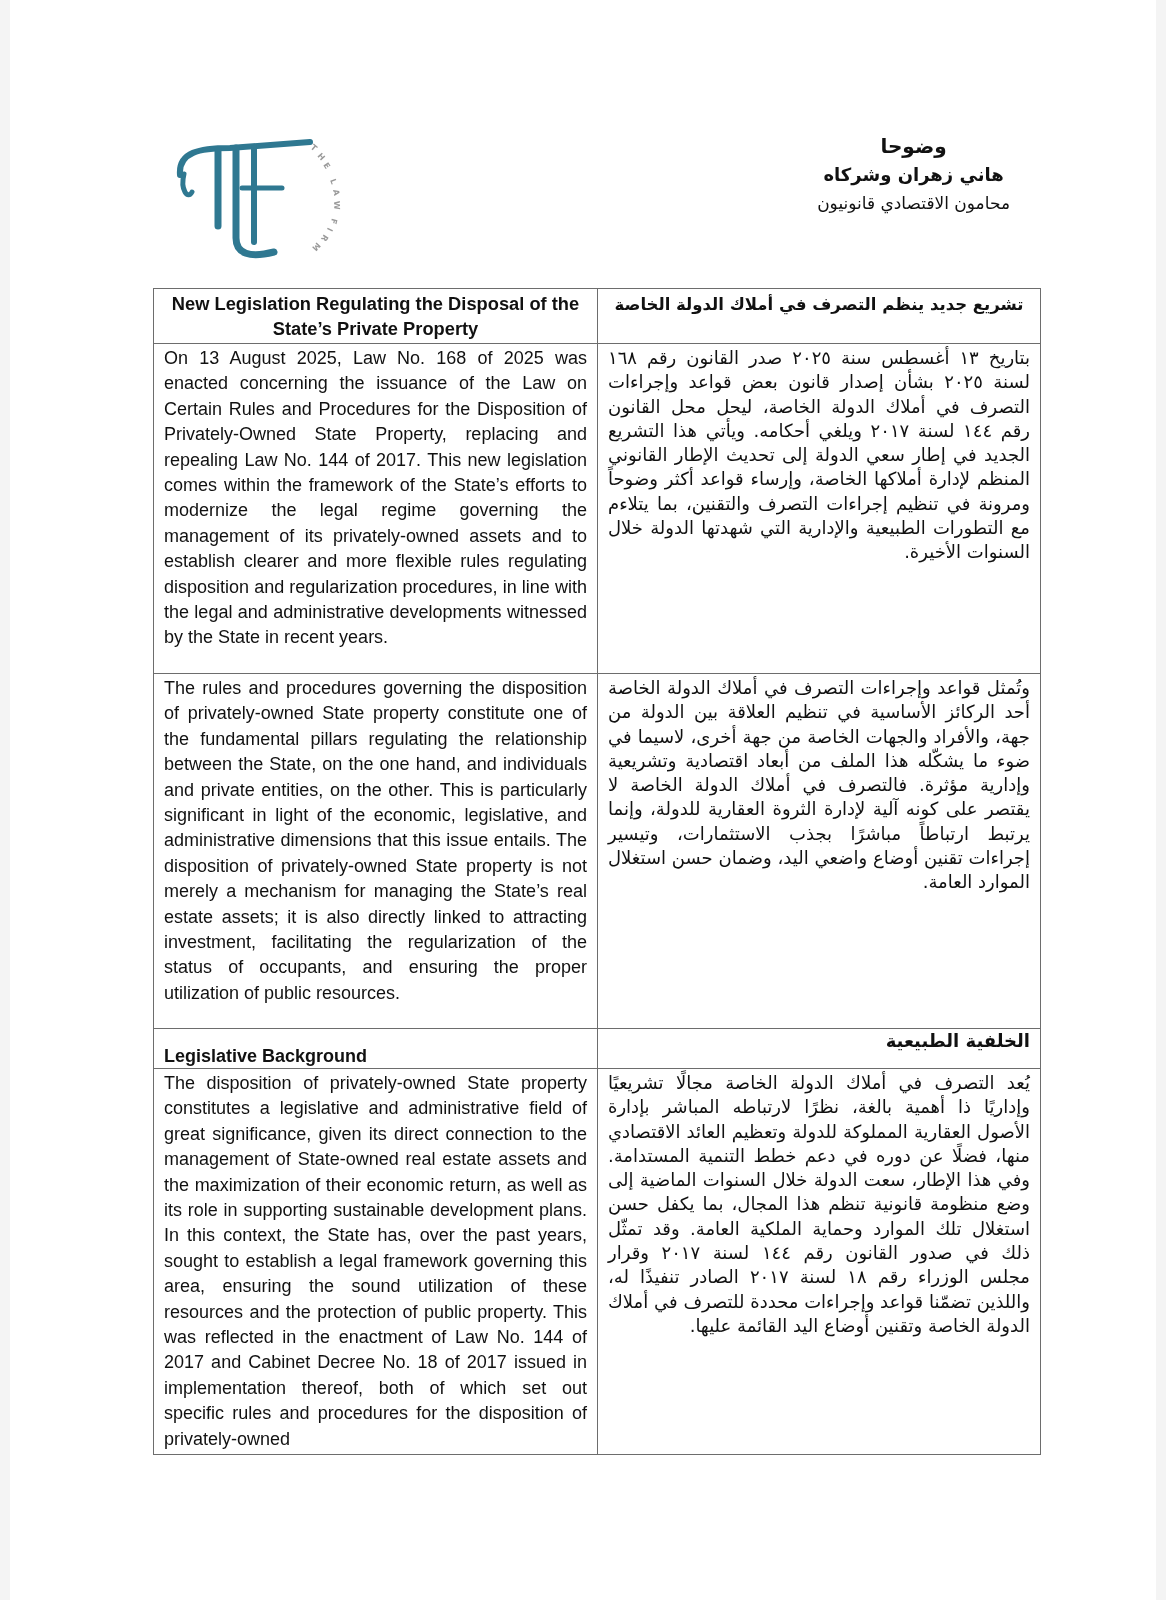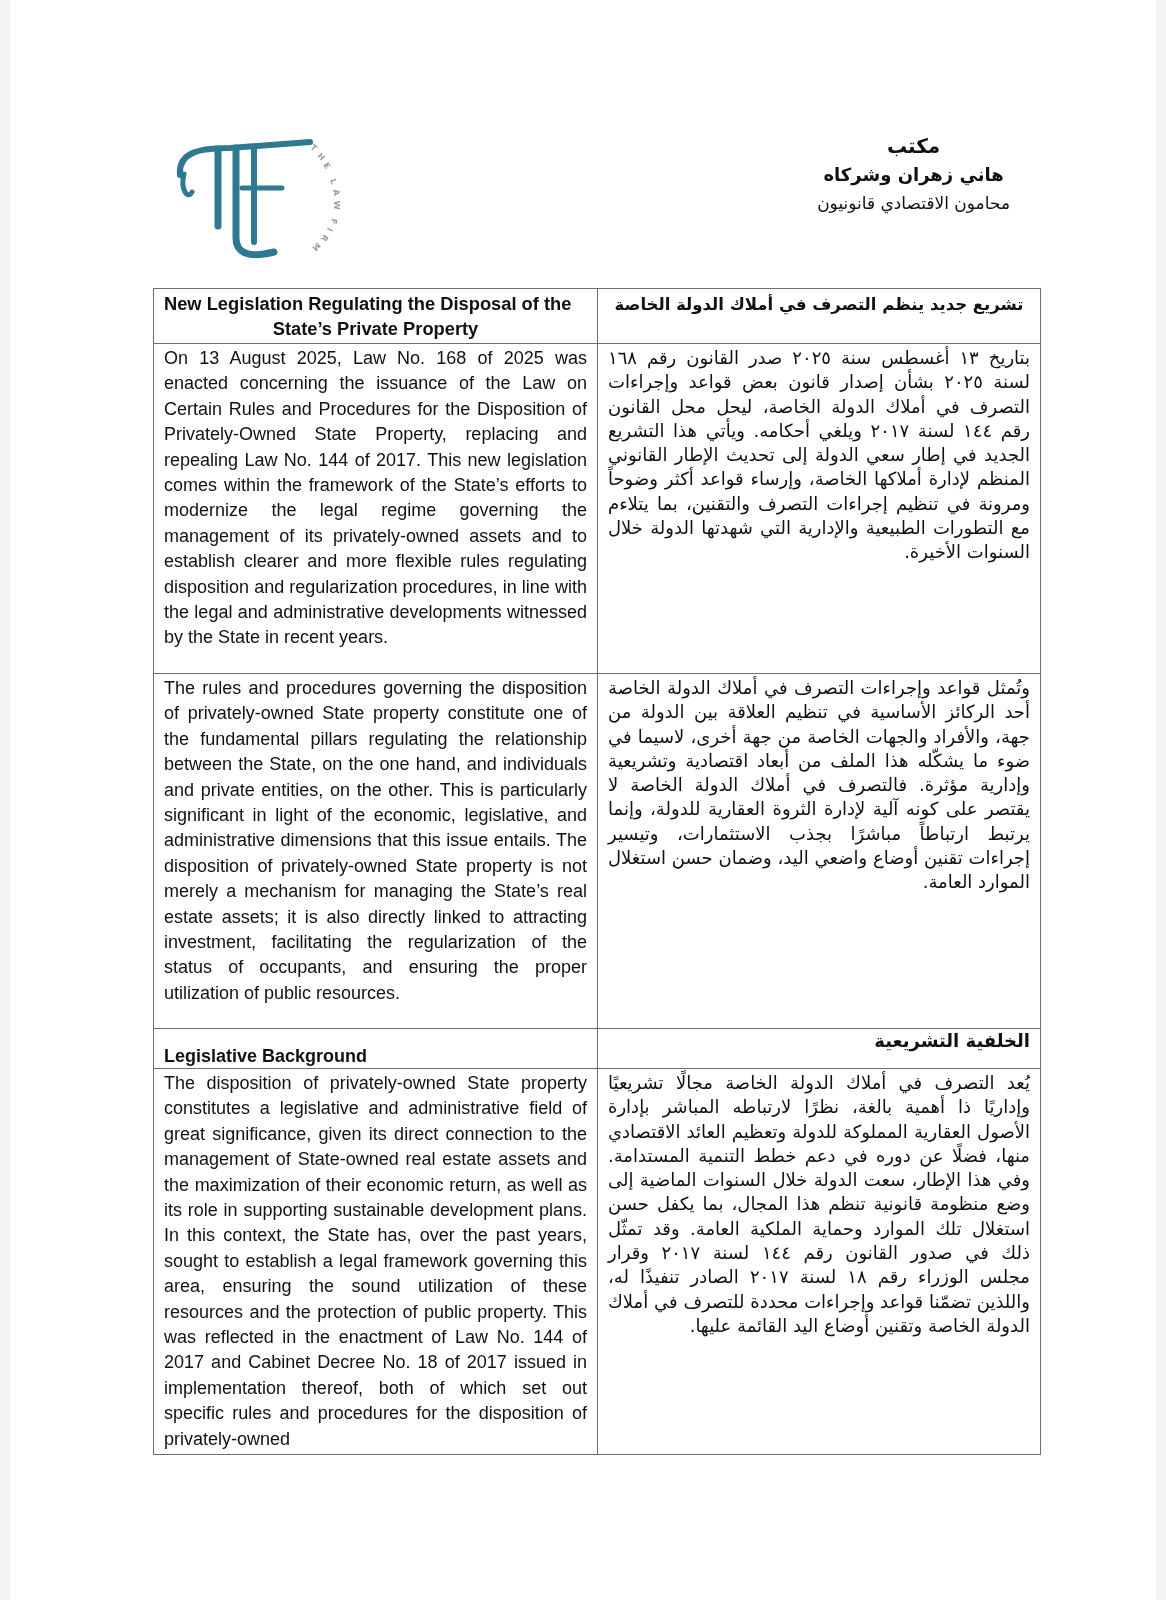--- a/index.html
+++ b/index.html
@@ -48,21 +48,21 @@
     text-align-last: left;
   }
   td.ar {
     direction: rtl;
     font-family: "DejaVu Sans", sans-serif;
     font-size: 18px;
     line-height: 24.3px;
     text-align: justify;
     text-align-last: right;
   }
-  td.en.head { text-align: left; text-align-last: center; font-weight: bold; font-size: 18.3px; line-height: 25px; padding-top: 2px; height: 47px; }
+  td.en.head { text-align: center; text-align-last: center; font-weight: bold; font-size: 18.3px; line-height: 25px; padding-top: 2px; height: 47px; }
   td.ar.head { text-align: right; text-align-last: center; font-weight: bold; font-size: 16.5px; padding-top: 4px; }
   td.en.sub { font-weight: bold; padding-top: 16px; padding-bottom: 0; line-height: 23px; }
   td.ar.sub { font-weight: bold; padding-top: 0; padding-bottom: 0; line-height: 23px; }
   tr.r1 td { height: 325px; }
   tr.r2 td { height: 350px; }
   tr.r4 td { height: 375px; }
 </style>
 </head>
 <body>
 
@@ -92,42 +92,42 @@
         <text x="164" y="71" transform="rotate(88 164 71)">W</text>
         <text x="162" y="88" transform="rotate(105 162 88)">F</text>
         <text x="158" y="97" transform="rotate(115 158 97)">I</text>
         <text x="154" y="104" transform="rotate(122 154 104)">R</text>
         <text x="147" y="112" transform="rotate(132 147 112)">M</text>
       </g>
     </svg>
   </div>
 
   <div class="firm-header">
-    <div class="l1">مكتب</div>
+    <div class="l1">وضوحا</div>
     <div class="l2">هاني زهران وشركاه</div>
     <div class="l3">محامون الاقتصادي قانونيون</div>
   </div>
 
   <table class="doc">
     <tbody>
         <tr class="r0">
       <td class="en head">New Legislation Regulating the Disposal of the State’s Private Property</td>
       <td class="ar head">تشريع جديد ينظم التصرف في أملاك الدولة الخاصة</td>
     </tr>
     <tr class="r1">
       <td class="en">On 13 August 2025, Law No. 168 of 2025 was enacted concerning the issuance of the Law on Certain Rules and Procedures for the Disposition of Privately-Owned State Property, replacing and repealing Law No. 144 of 2017. This new legislation comes within the framework of the State’s efforts to modernize the legal regime governing the management of its privately-owned assets and to establish clearer and more flexible rules regulating disposition and regularization procedures, in line with the legal and administrative developments witnessed by the State in recent years.</td>
       <td class="ar">بتاريخ ١٣ أغسطس سنة ٢٠٢٥ صدر القانون رقم ١٦٨ لسنة ٢٠٢٥ بشأن إصدار قانون بعض قواعد وإجراءات التصرف في أملاك الدولة الخاصة، ليحل محل القانون رقم ١٤٤ لسنة ٢٠١٧ ويلغي أحكامه. ويأتي هذا التشريع الجديد في إطار سعي الدولة إلى تحديث الإطار القانوني المنظم لإدارة أملاكها الخاصة، وإرساء قواعد أكثر وضوحاً ومرونة في تنظيم إجراءات التصرف والتقنين، بما يتلاءم مع التطورات الطبيعية والإدارية التي شهدتها الدولة خلال السنوات الأخيرة.</td>
     </tr>
     <tr class="r2">
       <td class="en">The rules and procedures governing the disposition of privately-owned State property constitute one of the fundamental pillars regulating the relationship between the State, on the one hand, and individuals and private entities, on the other. This is particularly significant in light of the economic, legislative, and administrative dimensions that this issue entails. The disposition of privately-owned State property is not merely a mechanism for managing the State’s real estate assets; it is also directly linked to attracting investment, facilitating the regularization of the status of occupants, and ensuring the proper utilization of public resources.</td>
       <td class="ar">وتُمثل قواعد وإجراءات التصرف في أملاك الدولة الخاصة أحد الركائز الأساسية في تنظيم العلاقة بين الدولة من جهة، والأفراد والجهات الخاصة من جهة أخرى، لاسيما في ضوء ما يشكّله هذا الملف من أبعاد اقتصادية وتشريعية وإدارية مؤثرة. فالتصرف في أملاك الدولة الخاصة لا يقتصر على كونه آلية لإدارة الثروة العقارية للدولة، وإنما يرتبط ارتباطاً مباشرًا بجذب الاستثمارات، وتيسير إجراءات تقنين أوضاع واضعي اليد، وضمان حسن استغلال الموارد العامة.</td>
     </tr>
     <tr class="r3">
       <td class="en sub">Legislative Background</td>
-      <td class="ar sub">الخلفية التشريعية</td>
+      <td class="ar sub">الخلفية الطبيعية</td>
     </tr>
     <tr class="r4">
       <td class="en">The disposition of privately-owned State property constitutes a legislative and administrative field of great significance, given its direct connection to the management of State-owned real estate assets and the maximization of their economic return, as well as its role in supporting sustainable development plans. In this context, the State has, over the past years, sought to establish a legal framework governing this area, ensuring the sound utilization of these resources and the protection of public property. This was reflected in the enactment of Law No. 144 of 2017 and Cabinet Decree No. 18 of 2017 issued in implementation thereof, both of which set out specific rules and procedures for the disposition of privately-owned</td>
       <td class="ar">يُعد التصرف في أملاك الدولة الخاصة مجالًا تشريعيًا وإداريًا ذا أهمية بالغة، نظرًا لارتباطه المباشر بإدارة الأصول العقارية المملوكة للدولة وتعظيم العائد الاقتصادي منها، فضلًا عن دوره في دعم خطط التنمية المستدامة. وفي هذا الإطار، سعت الدولة خلال السنوات الماضية إلى وضع منظومة قانونية تنظم هذا المجال، بما يكفل حسن استغلال تلك الموارد وحماية الملكية العامة. وقد تمثّل ذلك في صدور القانون رقم ١٤٤ لسنة ٢٠١٧ وقرار مجلس الوزراء رقم ١٨ لسنة ٢٠١٧ الصادر تنفيذًا له، واللذين تضمّنا قواعد وإجراءات محددة للتصرف في أملاك الدولة الخاصة وتقنين أوضاع اليد القائمة عليها.</td>
     </tr>
   </tbody>
     </table>
 
 </div>
 

